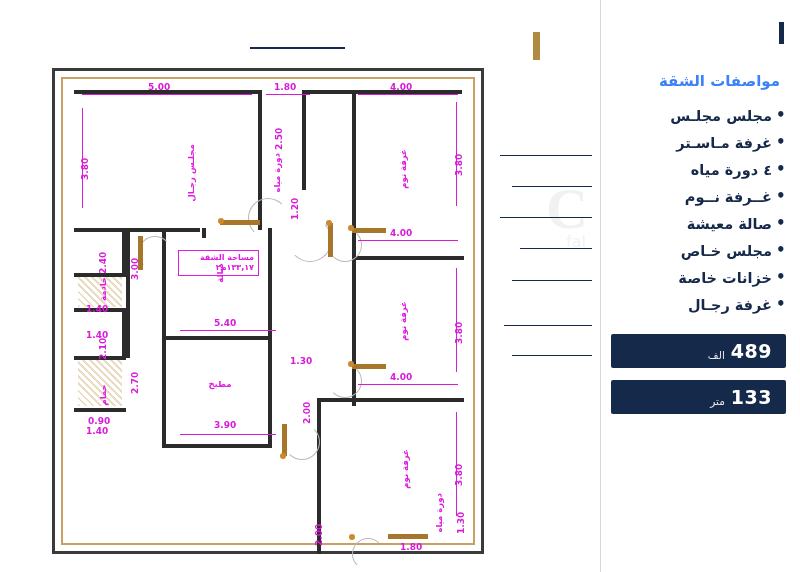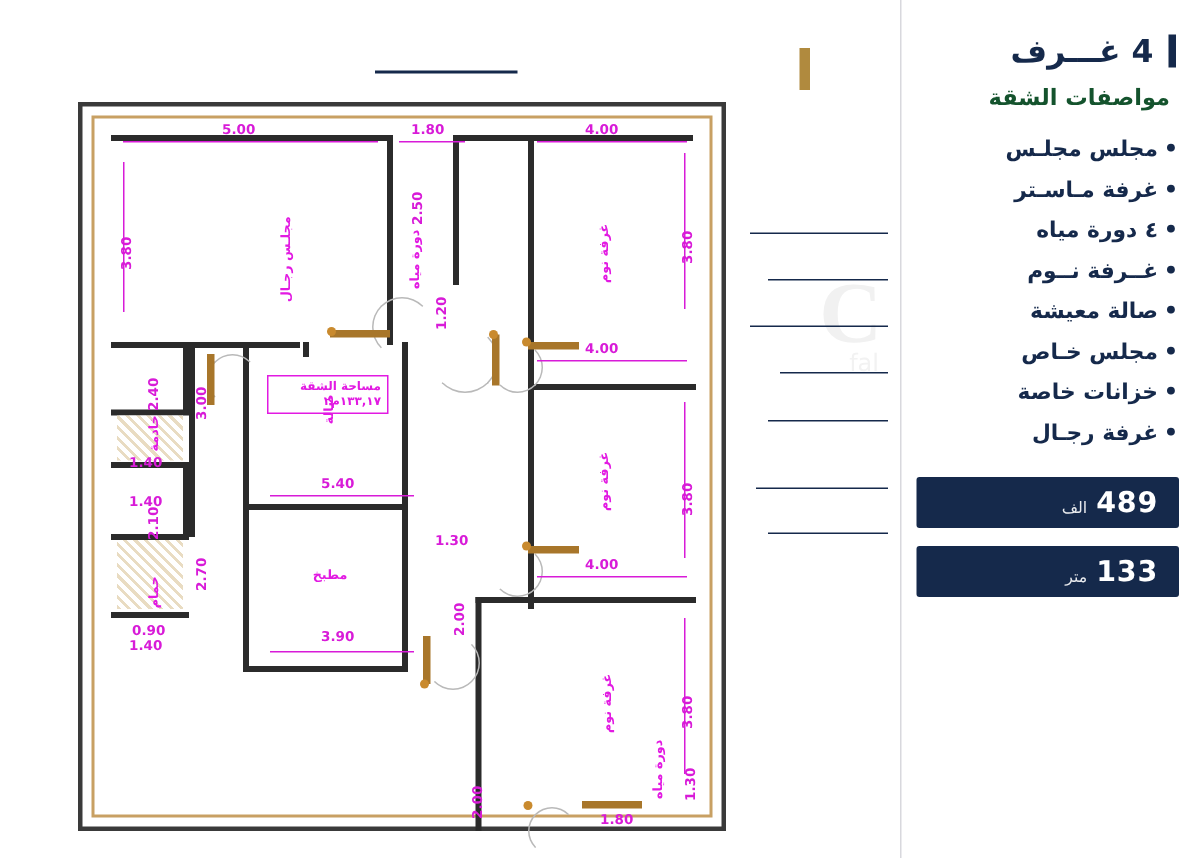--- a/index.html
+++ b/index.html
@@ -24,21 +24,21 @@
   .panel-title {
     font-size: 21px; font-weight: bold; color: #15294b;
     letter-spacing: 1px;
     display: flex; align-items: center; gap: 6px;
     padding-right: 2px;
   }
   .panel-title .bar {
     display:inline-block; width: 5px; height: 22px; background: #15294b; margin-left:4px;
   }
   .panel-sub {
-    margin-top: 10px; font-size: 15px; font-weight: bold; color: #14532d;
+    margin-top: 28px; font-size: 15px; font-weight: bold; color: #3b82f6;
     padding-right: 6px;
   }
   .feat-list { margin-top: 12px; list-style: none; padding: 0; }
   .feat-list li {
     font-size: 14.5px; color: #15294b; font-weight: bold;
     padding: 5.5px 14px 5.5px 0;
     position: relative; letter-spacing: .5px;
     white-space: nowrap;
   }
   .feat-list li::before {
@@ -256,21 +256,20 @@
   <div class="leader" style="left:512px; top:186px; width:80px;"></div>
   <div class="leader" style="left:500px; top:217px; width:92px;"></div>
   <div class="leader" style="left:520px; top:248px; width:72px;"></div>
   <div class="leader" style="left:512px; top:280px; width:80px;"></div>
   <div class="leader" style="left:504px; top:325px; width:88px;"></div>
   <div class="leader" style="left:512px; top:355px; width:80px;"></div>
 
   <div class="panel">
     <div class="panel-title">
       <span class="bar"></span>
-      <span>4 غـــرف</span>
     </div>
     <div class="panel-sub">مواصفات الشقة</div>
 
     <ul class="feat-list">
       <li>مجلس مجلـس</li>
       <li>غرفة مـاسـتر</li>
       <li>٤ دورة مياه</li>
       <li>غــرفة نــوم</li>
       <li>صالة معيشة</li>
       <li>مجلس خـاص</li>

